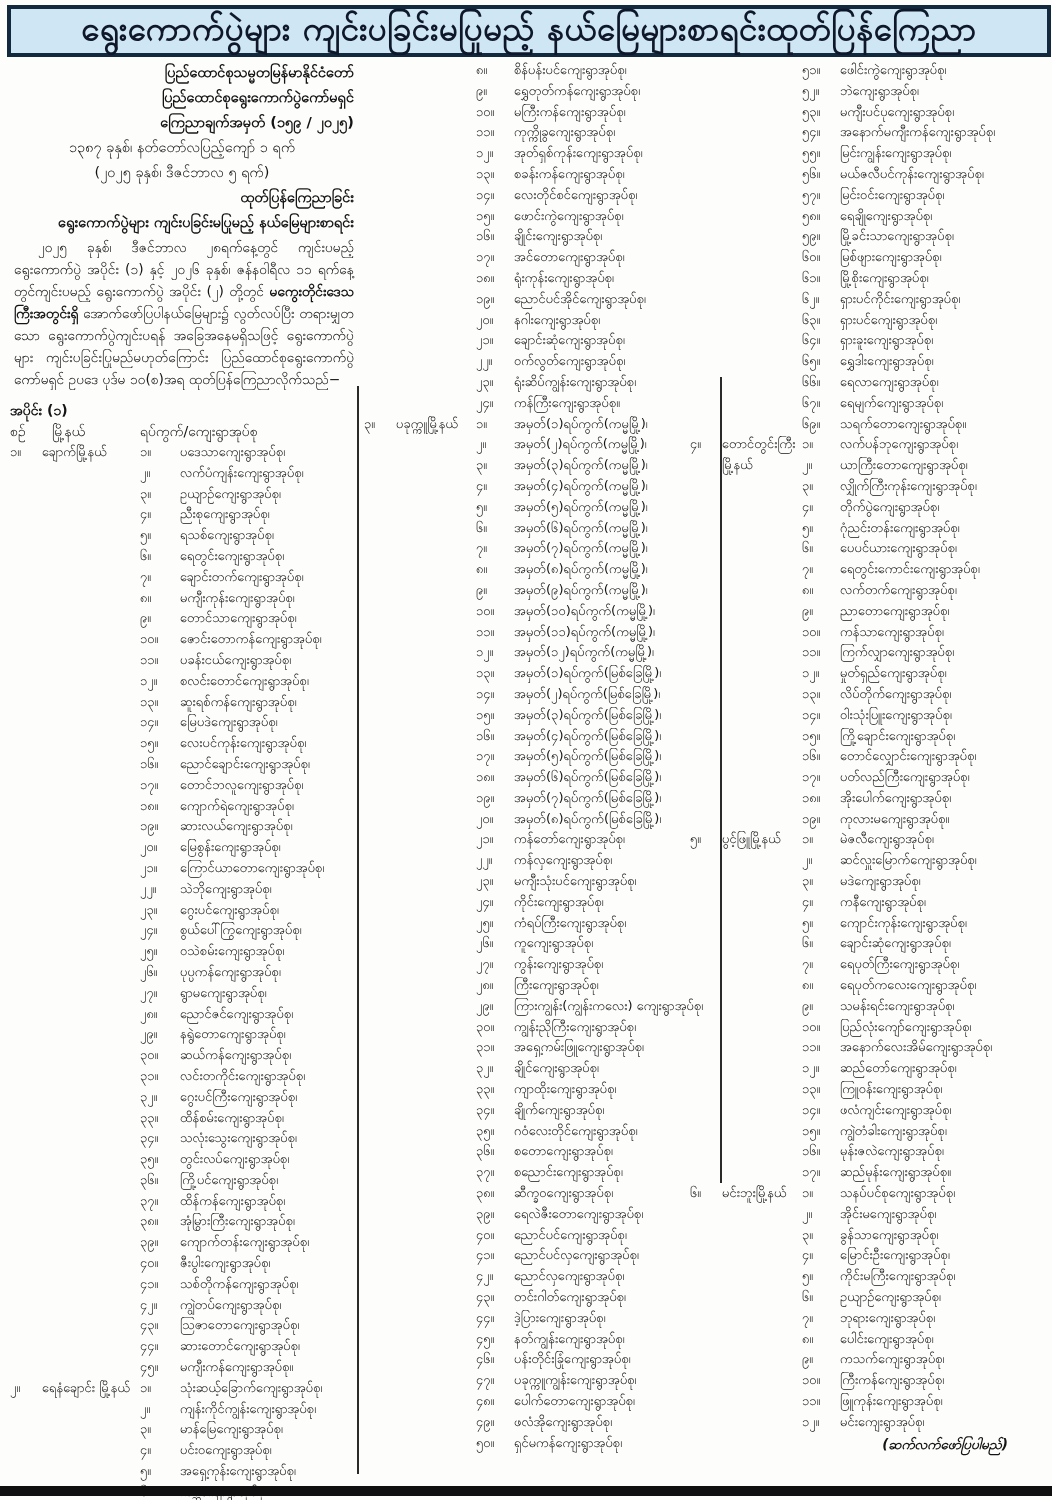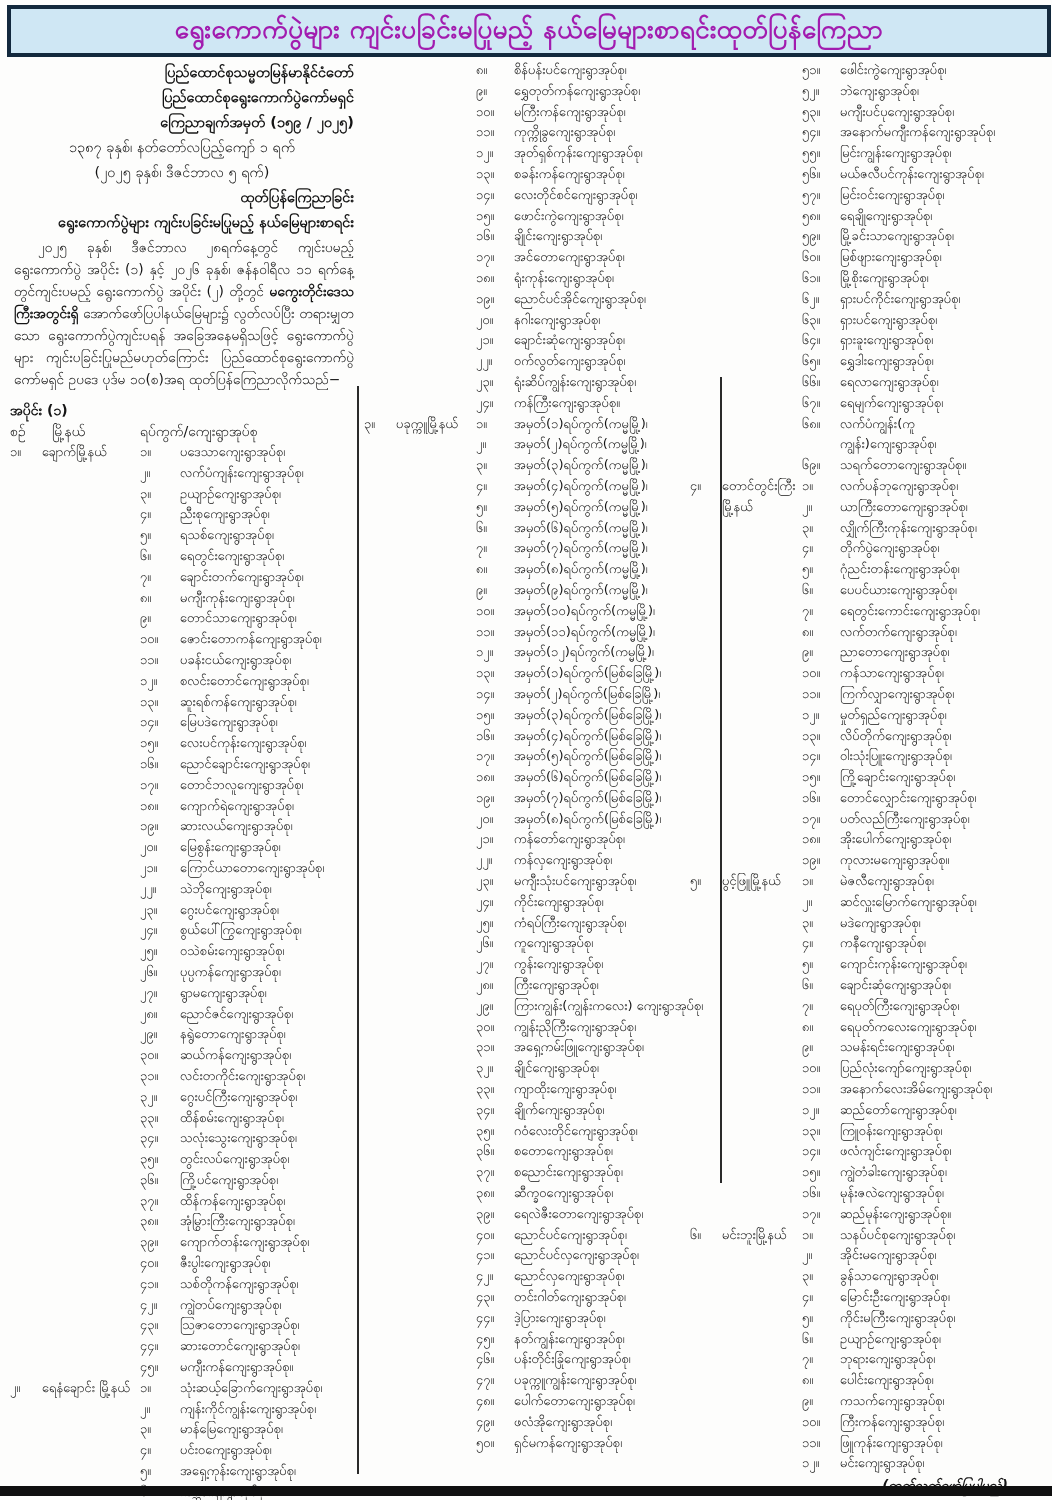--- a/index.html
+++ b/index.html
@@ -1,20 +1,20 @@
 <!DOCTYPE html>
 <html><head>
 <meta charset="utf-8">
 <style>
   html,body{margin:0;padding:0;background:#e8e8e8;}
   .page{position:relative;width:1052px;height:1500px;background:#fdfdfc;overflow:hidden;
         font-family:"DejaVu Sans",sans-serif;color:#141414;}
   .banner{position:absolute;left:7px;top:5px;width:1036px;height:44px;
           background:#cfe7f4;border:4px solid #13293d;display:flex;align-items:center;justify-content:center;}
-  .banner span{font-size:26px;font-weight:bold;color:#a21caf;letter-spacing:.5px;white-space:nowrap;}
+  .banner span{font-size:33px;font-weight:bold;color:#0f172a;letter-spacing:.5px;white-space:nowrap;}
   .col{position:absolute;top:60px;}
   .col1{left:10px;width:344px;}
   .col2{left:364px;width:352px;}
   .col3{left:690px;width:320px;}
   .intro div{text-align:center;font-size:14.5px;line-height:25px;}
   .intro .b{font-weight:bold;text-align:right;}
   .para{margin:1px 0 0 4px;font-size:13.8px;line-height:22px;text-align:justify;text-indent:24px;}
   .section{font-weight:bold;font-size:14px;line-height:22px;margin-top:9px;}
   .thead{display:flex;font-weight:normal;font-size:14px;line-height:21px;}
   .th-serial{width:42px;}
@@ -653,24 +653,20 @@
             </div>
             <div class="item-row">
               <span class="ino">၆၆။</span>
               <span class="iname">ရေလာကျေးရွာအုပ်စု၊</span>
             </div>
             <div class="item-row">
               <span class="ino">၆၇။</span>
               <span class="iname">ရေမျက်ကျေးရွာအုပ်စု၊</span>
             </div>
             <div class="item-row">
-              <span class="ino">၆၈။</span>
-              <span class="iname">လက်ပံကျွန်း(ကူကျွန်း)ကျေးရွာအုပ်စု၊</span>
-            </div>
-            <div class="item-row">
               <span class="ino">၆၉။</span>
               <span class="iname">သရက်တောကျေးရွာအုပ်စု။</span>
             </div>
           </div>
         </div>
         <div class="block">
           <div class="blk-left">
             <span class="serial">၄။</span>
             <span class="town">တောင်တွင်းကြီး မြို့နယ်</span>
           </div>

